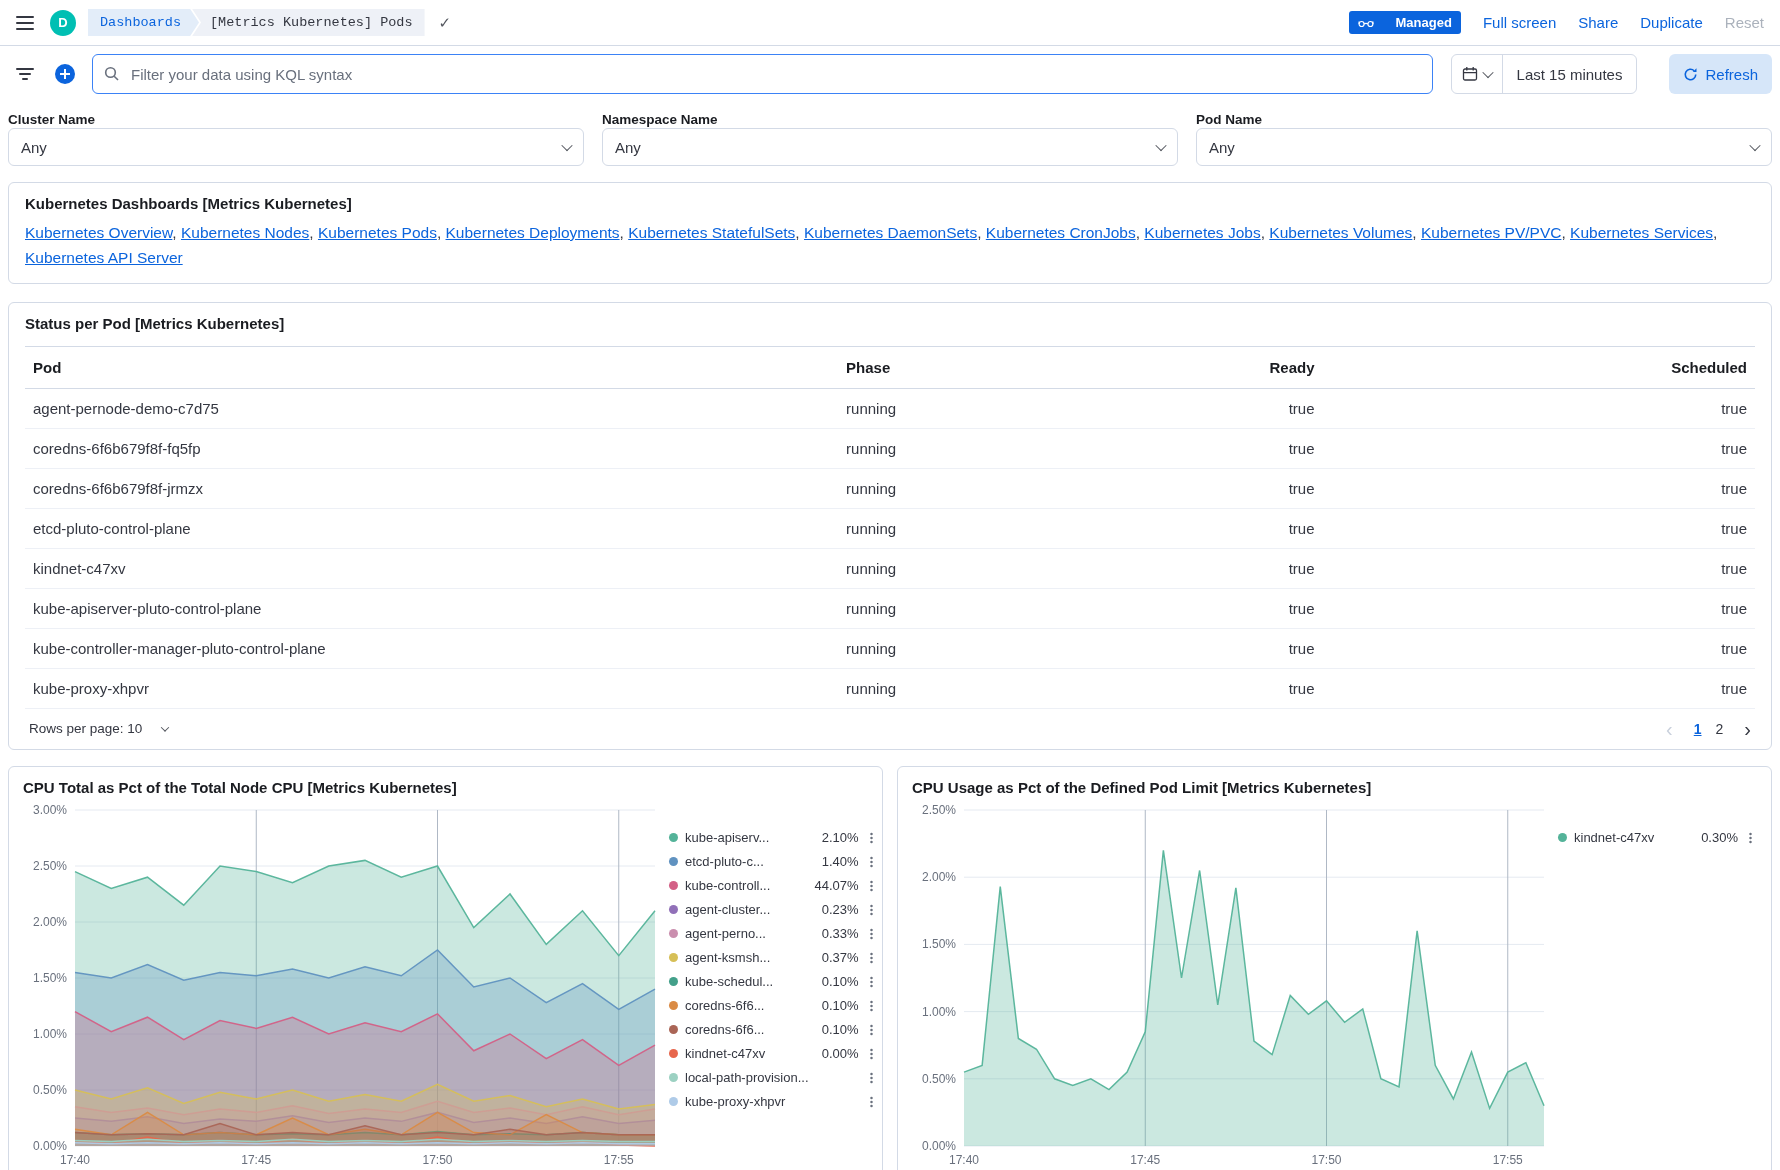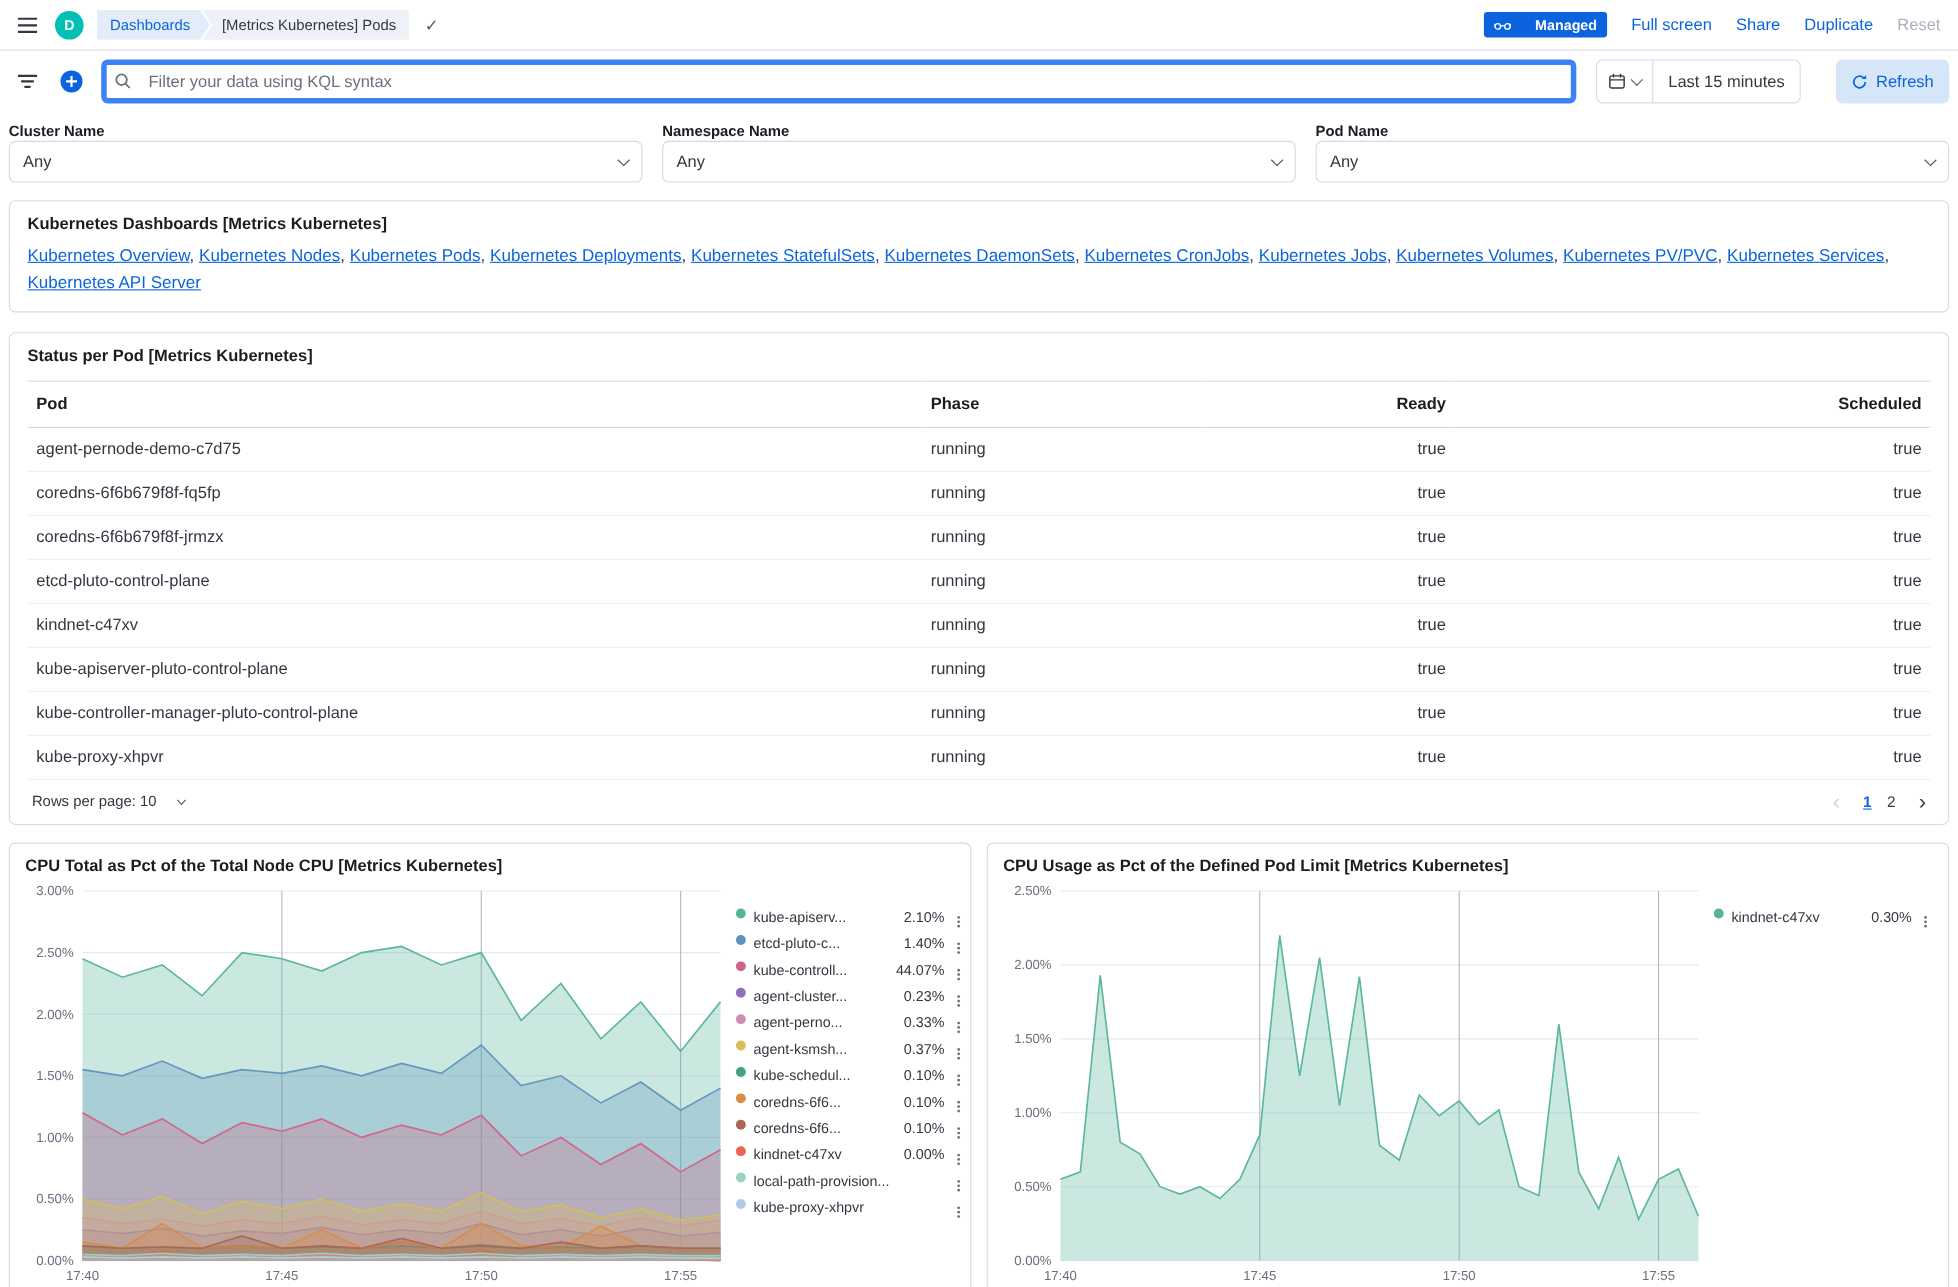--- a/index.html
+++ b/index.html
@@ -11,39 +11,39 @@
   .page { width:1780px; height:1170px; overflow:hidden; position:relative; }
 
   
   .topbar { height:46px; display:flex; align-items:center; justify-content:space-between;
             padding:0 16px 0 12px; border-bottom:1px solid #D3DAE6; background:#fff;}
   .tb-left { display:flex; align-items:center; gap:12px; }
   .icon-btn { background:none; border:none; cursor:pointer; display:flex; align-items:center; padding:4px; }
   .logo { width:26px; height:26px; border-radius:50%; background:#00BFB3; color:#fff; font-weight:bold;
           font-size:13px; display:flex; align-items:center; justify-content:center; }
   .crumbs { display:flex; align-items:center; }
-  .crumb { font-size:13.5px; line-height:1; display:inline-block; text-decoration:none; cursor:pointer; }
+  .crumb { font-size:13.5px; line-height:1; display:inline-block; text-decoration:none; cursor:pointer;font-family:Liberation Mono, monospace; }
   .crumb-first { background:#E3EDF9; color:#0B64DD; padding:7px 18px 7px 12px;
                  clip-path:polygon(0 0, calc(100% - 9px) 0, 100% 50%, calc(100% - 9px) 100%, 0 100%); }
   .crumb-last { background:#EEF1F7; color:#343741; padding:7px 12px 7px 18px; margin-left:-7px;
                 clip-path:polygon(0 0, 100% 0, 100% 100%, 0 100%, 9px 50%); }
   .saved-check { color:#53565E; font-size:15px; margin-left:2px; }
   .tb-right { display:flex; align-items:center; gap:22px; }
   .managed-badge { background:#0B64DD; color:#fff; font-size:13px; font-weight:600; border-radius:3px;
                    padding:4px 9px; display:flex; align-items:center; gap:22px; cursor:pointer; }
   .tb-action { color:#0B64DD; font-size:15px; font-weight:500; text-decoration:none; cursor:pointer; }
   .tb-action.disabled { color:#ABB2BC; cursor:default; }
 
   
   .querybar { display:flex; align-items:center; padding:8px 8px; gap:6px; }
   .qb-iconbtn { width:34px; height:38px; background:none; border:none; display:flex;
                 align-items:center; justify-content:center; cursor:pointer; }
   .search-wrap { flex:1; position:relative; margin-left:4px; }
   .search-wrap svg { position:absolute; left:12px; top:12px; }
-  .search-input { width:100%; height:40px; border:5px solid #3b82f6; border-radius:6px;
+  .search-input { width:100%; height:40px; border:1px solid #3b82f6; border-radius:6px;
                   padding:0 12px 0 38px; font-size:15px; font-family:inherit; color:#343741; background:#fff; }
   .search-input::placeholder { color:#69707D; }
   .date-group { display:flex; align-items:center; height:40px; border:1px solid #D3DAE6; border-radius:6px;
                 margin-left:12px; background:#fff; }
   .date-cal { display:flex; align-items:center; gap:6px; padding:0 10px; height:100%;
               border-right:1px solid #D3DAE6; cursor:pointer; background:none; border-top:none; border-left:none; border-bottom:none;}
   .date-cal { border-right:1px solid #D3DAE6; }
   .date-text { padding:0 14px; font-size:15px; color:#343741; cursor:pointer; white-space:nowrap; }
   .refresh-btn { margin-left:26px; height:40px; padding:0 14px; background:#D6E6F9; color:#0B64DD;
                  border:none; border-radius:6px; font-size:15px; font-weight:500; font-family:inherit;
@@ -81,21 +81,21 @@
   .page-num { color:#343741; text-decoration:none; cursor:pointer; }
   .page-num.active { color:#0B64DD; font-weight:700; text-decoration:underline; }
 
   
   .charts-row { display:flex; gap:14px; margin:16px 8px 0; }
   .chart-panel { flex:1; background:#fff; border:1px solid #D3DAE6; border-radius:6px;
                  padding:12px 14px; height:480px; overflow:hidden; }
   .chart-body { display:flex; margin-top:4px; }
   .chart-svg { flex:0 0 auto; }
   .legend { flex:1; padding-top:26px; padding-left:6px; }
-  .legend-row { display:flex; height:24px; font-size:13px; cursor:pointer; }
+  .legend-row { display:flex; align-items:center; height:24px; font-size:13px; cursor:pointer; }
   .legend-row .dot { width:9px; height:9px; border-radius:50%; flex:0 0 auto; margin-right:7px; }
   .legend-row .lname { flex:1; white-space:nowrap; overflow:hidden; text-overflow:ellipsis; color:#343741; }
   .legend-row .lval { width:50px; text-align:right; color:#343741; }
   .legend-row .lmenu { margin-left:6px; display:flex; align-items:center; cursor:pointer; }
   .tick { font-size:12px; fill:#69707D; font-family:"Liberation Sans", sans-serif; }
 </style>
 </head>
 <body>
 
 <div class="page">

